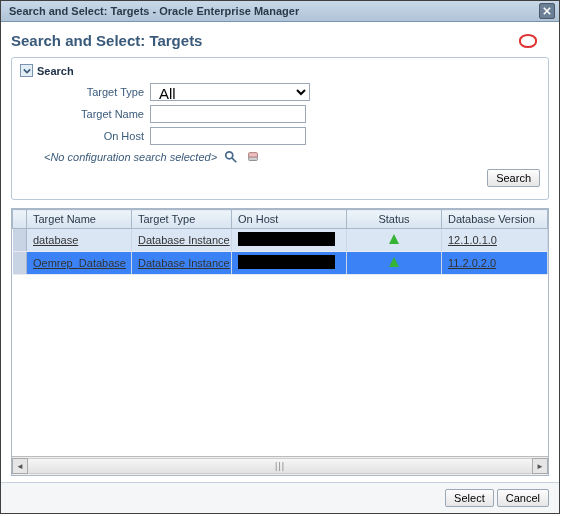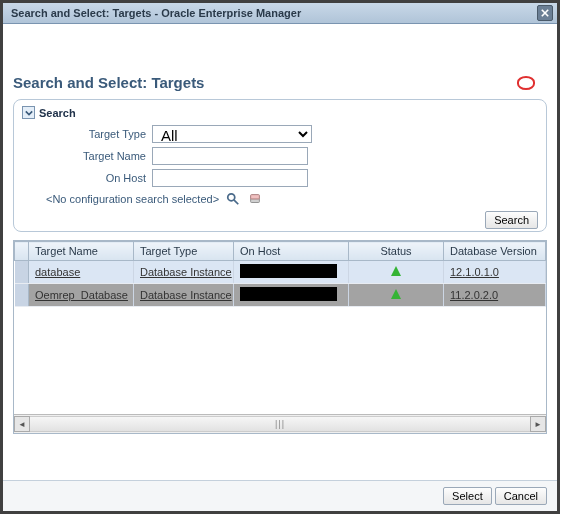--- a/index.html
+++ b/index.html
@@ -3,28 +3,27 @@
 <meta charset="utf-8">
 <style>
   body {
     margin: 0;
     font-family: Tahoma, Arial, sans-serif;
     font-size: 11px;
     background: #fff;
     color: #333;
   }
   .window {
-    border: 3px solid #404040;
+    border: 1px solid #404040;
     width: 560px;
     height: 514px;
     box-sizing: border-box;
     display: flex;
     flex-direction: column;
     position: relative;
-    gap: 40px;
   }
   .titlebar {
     background: linear-gradient(#c8d8e8, #b0c4d8);
     border-bottom: 1px solid #7a94b0;
     height: 20px;
     display: flex;
     align-items: center;
     justify-content: space-between;
     padding: 0 4px 0 8px;
     font-weight: bold;
@@ -60,22 +59,22 @@
   }
   .oracle-logo {
     width: 18px;
     height: 14px;
     border: 2px solid #e03030;
     border-radius: 10px / 7px;
     box-sizing: border-box;
   }
   .search-section {
     border: 1px solid #b8c8d8;
-    border-radius: 8px;
-    padding: 6px 8px 2px 8px;
+    border-radius: 3px;
+    padding: 6px 8px 12px 8px;
     margin-bottom: 8px;
   }
   .search-head {
     display: flex;
     align-items: center;
     gap: 4px;
     margin-bottom: 6px;
   }
   .collapse-icon {
     width: 11px;
@@ -111,20 +110,21 @@
     border: 1px solid #9aa8b8;
     height: 18px;
     box-sizing: border-box;
     padding: 0 4px;
     background: #fff;
   }
   .form-row select { width: 160px; }
   .form-row input[type="text"] { width: 156px; }
   .config-text {
     color: #3a5a7a;
+    font-style: italic;
   }
   .tool-icon {
     width: 16px; height: 16px;
     display: inline-flex;
     align-items: center;
     justify-content: center;
   }
   .search-btn-row {
     text-align: right;
     margin-top: 4px;
@@ -166,21 +166,21 @@
     padding: 3px 6px;
     white-space: nowrap;
     overflow: hidden;
     text-decoration: underline;
   }
   tbody tr td:first-child {
     background: #c8d4e4;
     border-right: 1px solid #a8b8c8;
   }
   tbody tr.odd { background: #ffffff; }
-  tbody tr.even { background: #a3a3a3; }
+  tbody tr.even { background: #3b82f6; }
   tbody tr.selected { background: #dbe6f4 !important; }
   td.status { text-align: center; }
   .status-up {
     display: inline-block;
     width: 0; height: 0;
     border-left: 5px solid transparent;
     border-right: 5px solid transparent;
     border-bottom: 10px solid #35b435;
   }
   .redacted {

